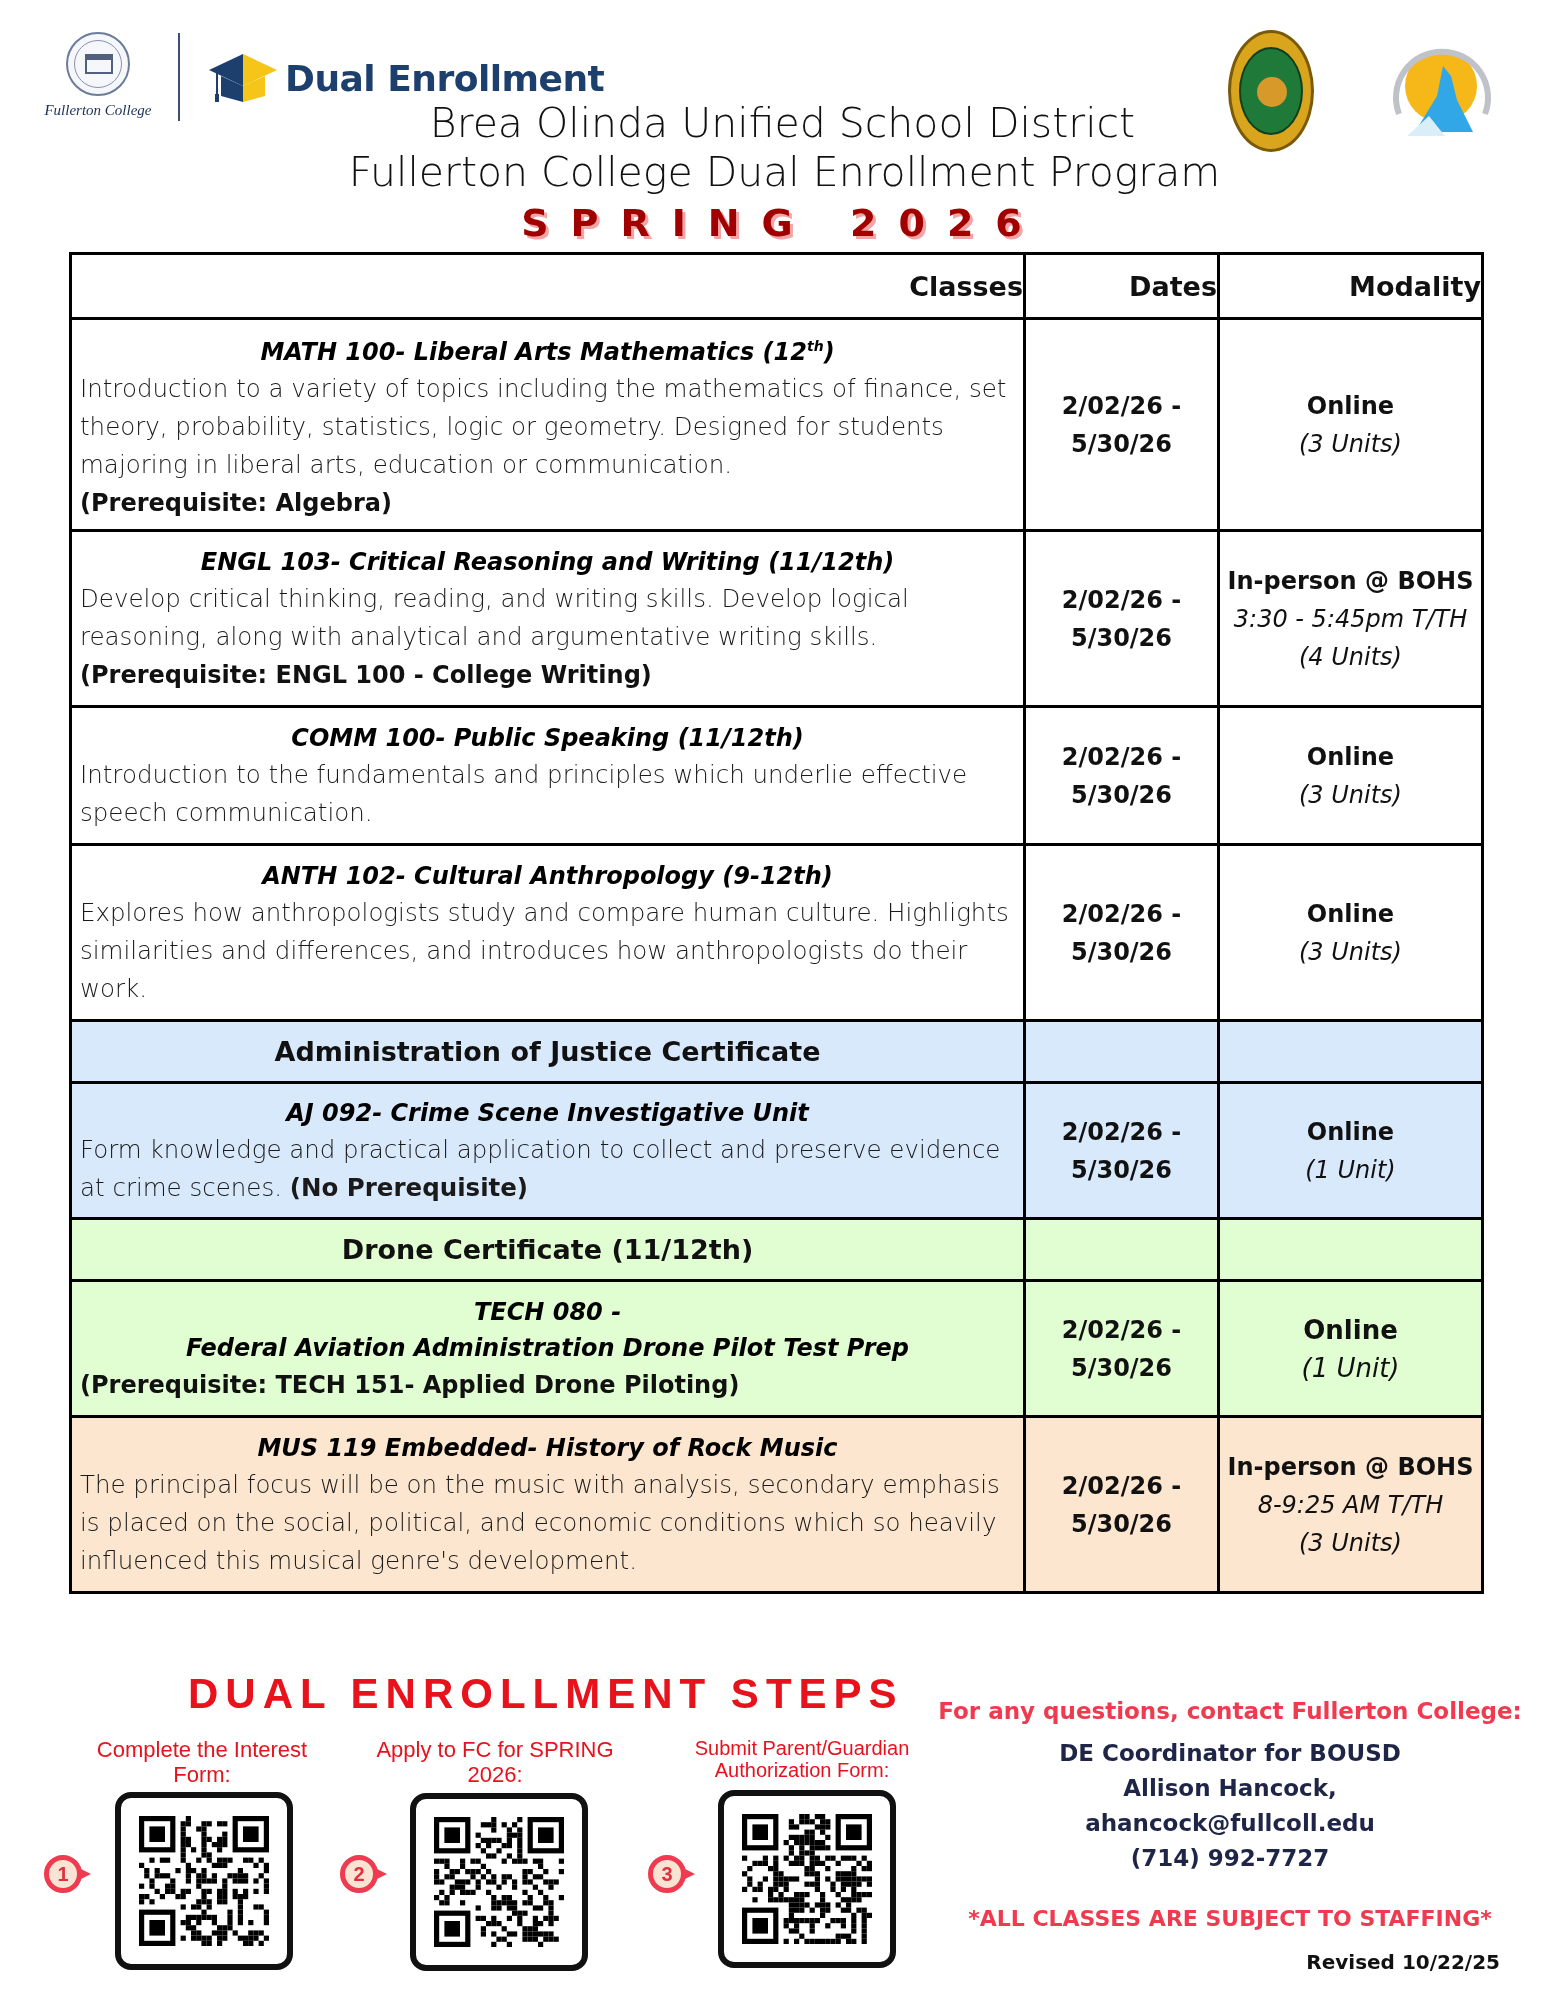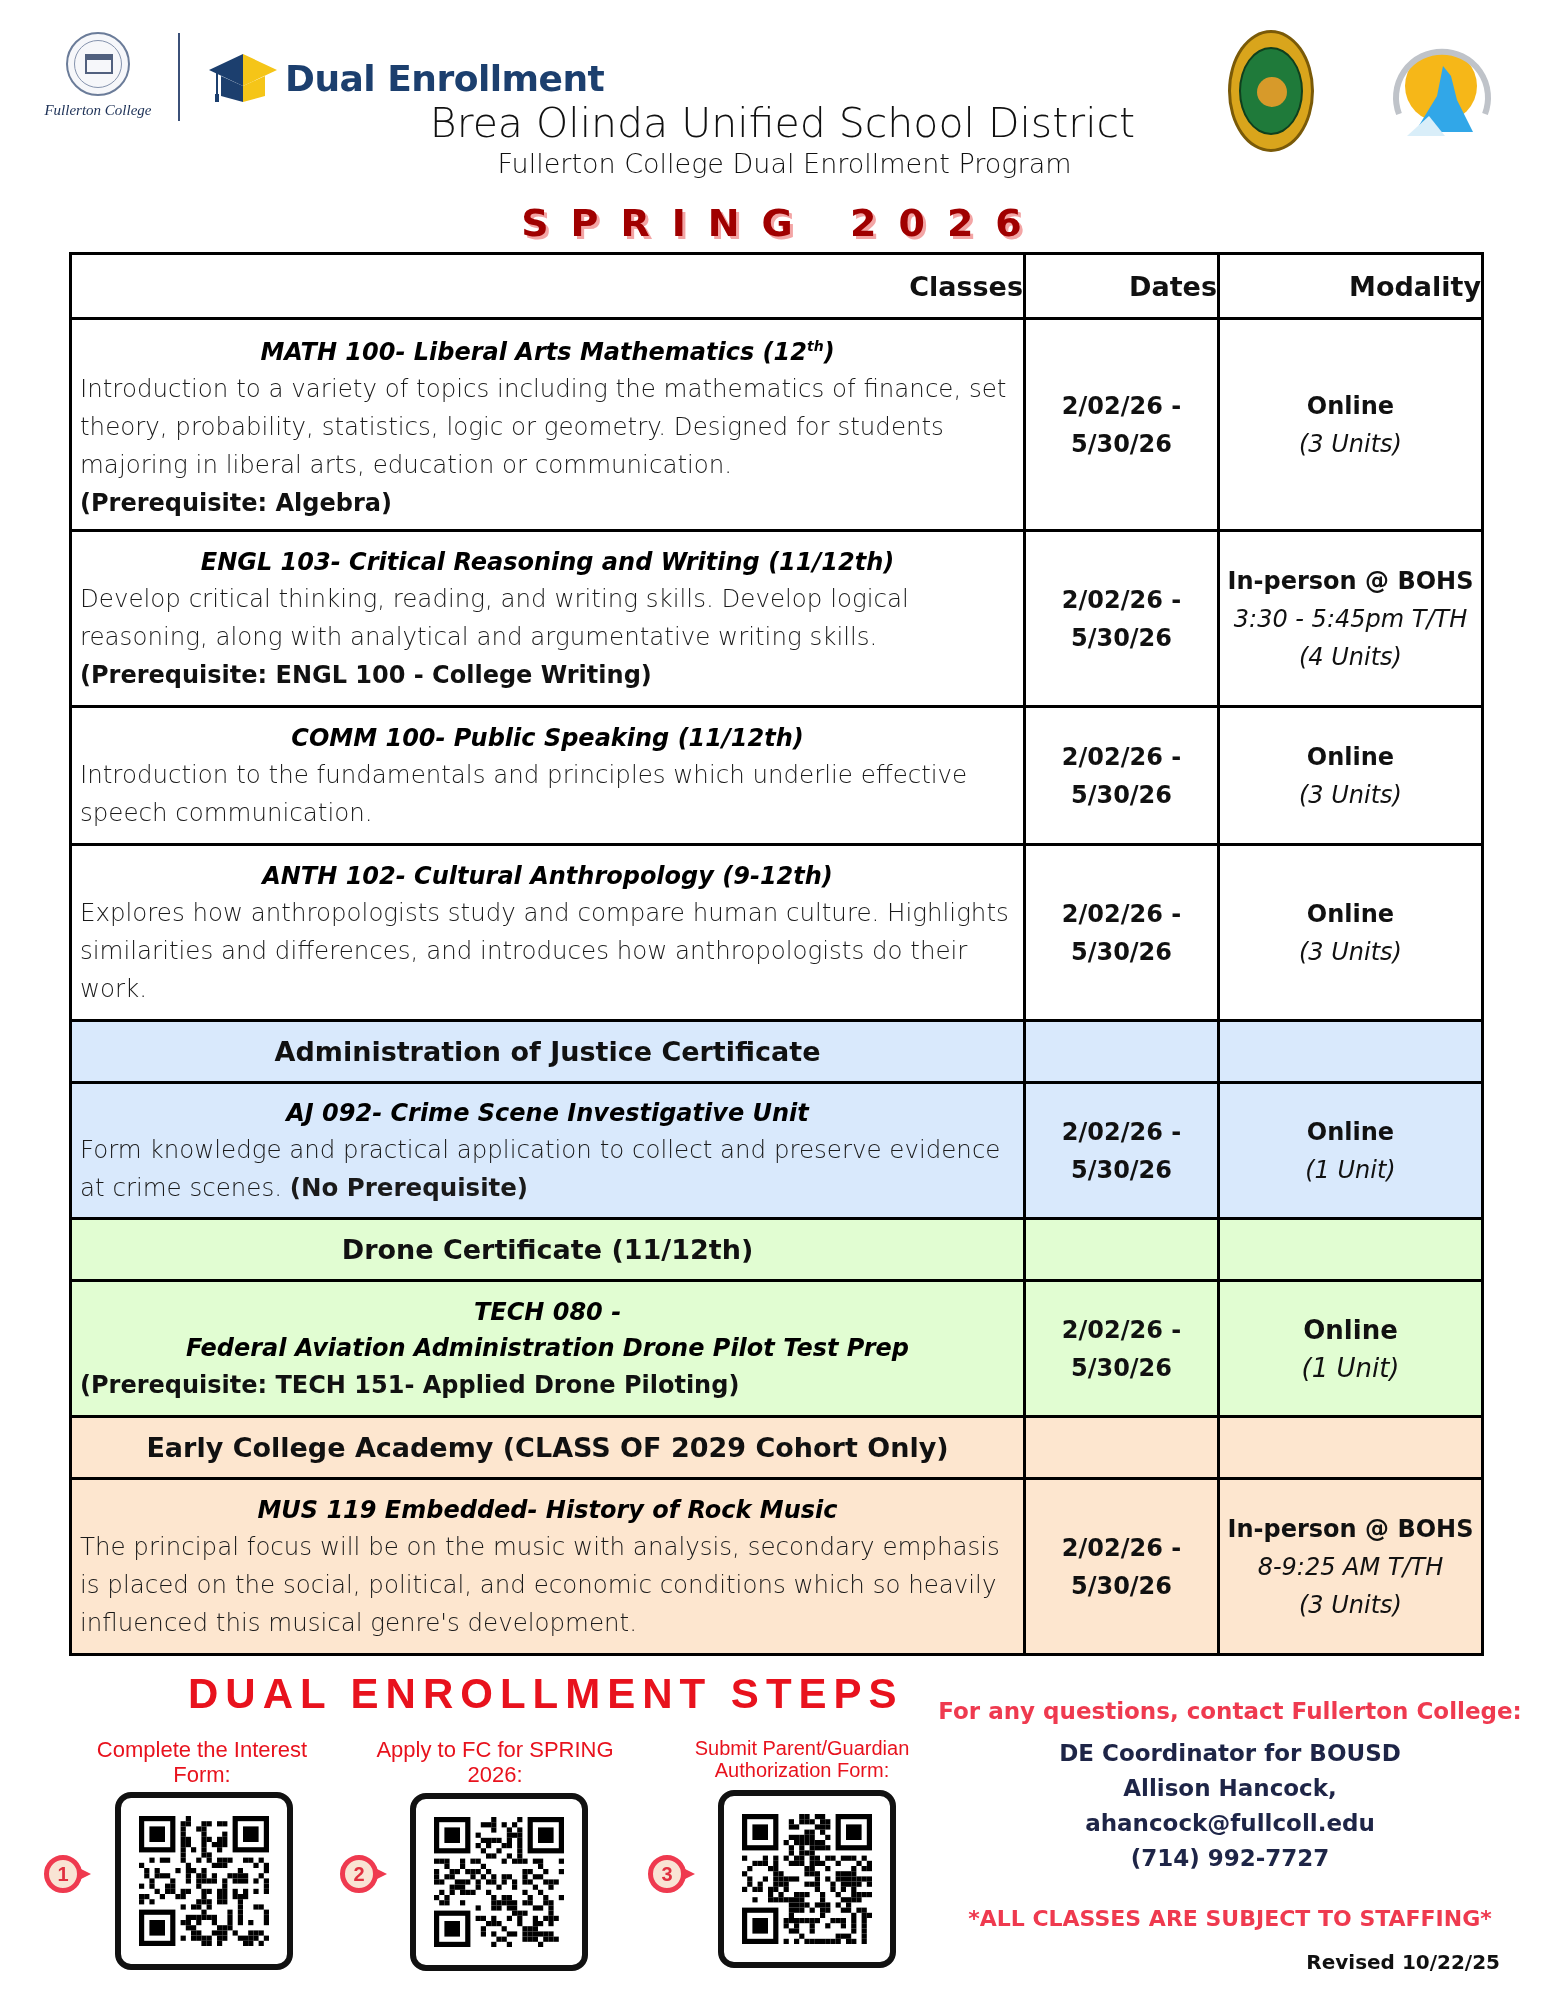--- a/index.html
+++ b/index.html
@@ -12,21 +12,21 @@
   .fc-seal::before { content: ""; position: absolute; inset: 6px; border-radius: 50%; border: 1px solid #8593ad; }
   .fc-seal .bldg { position: absolute; left: 17px; top: 20px; width: 28px; height: 20px; border: 2px solid #51607e; border-top: 6px solid #51607e; }
   .fc-name { font-family: "Liberation Serif", serif; font-size: 15px; color: #1b2f55; margin-top: 6px; white-space: nowrap; font-style: italic; }
   .hdr-divider { position: absolute; left: 178px; top: 33px; width: 2px; height: 88px; background: #3b5078; }
   .de-brand { position: absolute; left: 207px; top: 52px; display: flex; align-items: center; }
   .cap-icon { width: 72px; height: 52px; position: relative; }
   .de-title { font-family: "DejaVu Sans", sans-serif; font-weight: bold; font-size: 36px; color: #1c3f6e; margin-left: 6px; letter-spacing: -0.5px; }
 
   .title1, .title2 { position: absolute; left: 0; width: 1545px; text-align: center; font-family: "DejaVu Sans", sans-serif; font-weight: 300; color: #111; }
   .title1 { top: 99px; font-size: 41px; padding-left: 20px; }
-  .title2 { top: 148px; font-size: 27px; padding-left: 24px; }
+  .title2 { top: 148px; font-size: 41px; padding-left: 24px; }
   .season { position: absolute; top: 201px; left: 0; width: 1545px; text-align: center; padding-left: 20px;
     font-family: "DejaVu Sans", sans-serif; font-weight: bold; font-size: 38px; letter-spacing: 22px;
     color: #a00000; text-shadow: 3px 3px 0 #f3a5a5; }
 
   .bo-logo { position: absolute; left: 1228px; top: 30px; width: 86px; height: 122px; border-radius: 50%;
     background: #d9a51c; border: 3px solid #7a5a08; display: flex; align-items: center; justify-content: center; }
   .bo-logo .inner { width: 64px; height: 88px; border-radius: 50%; background: #1f7a3a; border: 2px solid #0f3f1d; position: relative; }
   .bo-logo .inner::after { content: ""; position: absolute; left: 16px; top: 28px; width: 30px; height: 30px; border-radius: 50%; background: #d79a2a; }
   .bc-logo { position: absolute; left: 1385px; top: 36px; width: 110px; height: 110px; }
 
@@ -218,25 +218,20 @@
     <td class="dates-cell">
           <div>2/02/26 -</div>
           <div>5/30/26</div>
         </td>
     <td class="mod-cell" style="font-size:26px">
           <div class="mod-main">Online</div>
           <div class="mod-units">(1 Unit)</div>
         </td>
   </tr>
 
-  <tr class="bg-peach">
-    <td class="section-cell">Early College Academy (CLASS OF 2029 Cohort Only)</td>
-    <td></td>
-        <td></td>
-  </tr>
   <tr class="bg-peach" style="height:176px">
     <td class="class-cell">
       <div class="course-title">MUS 119 Embedded- History of Rock Music</div>
       <div class="course-desc">The principal focus will be on the music with analysis, secondary emphasis is placed on the social, political, and economic conditions which so heavily influenced this musical genre's development.</div>
     </td>
     <td class="dates-cell">
           <div>2/02/26 -</div>
           <div>5/30/26</div>
         </td>
     <td class="mod-cell">

